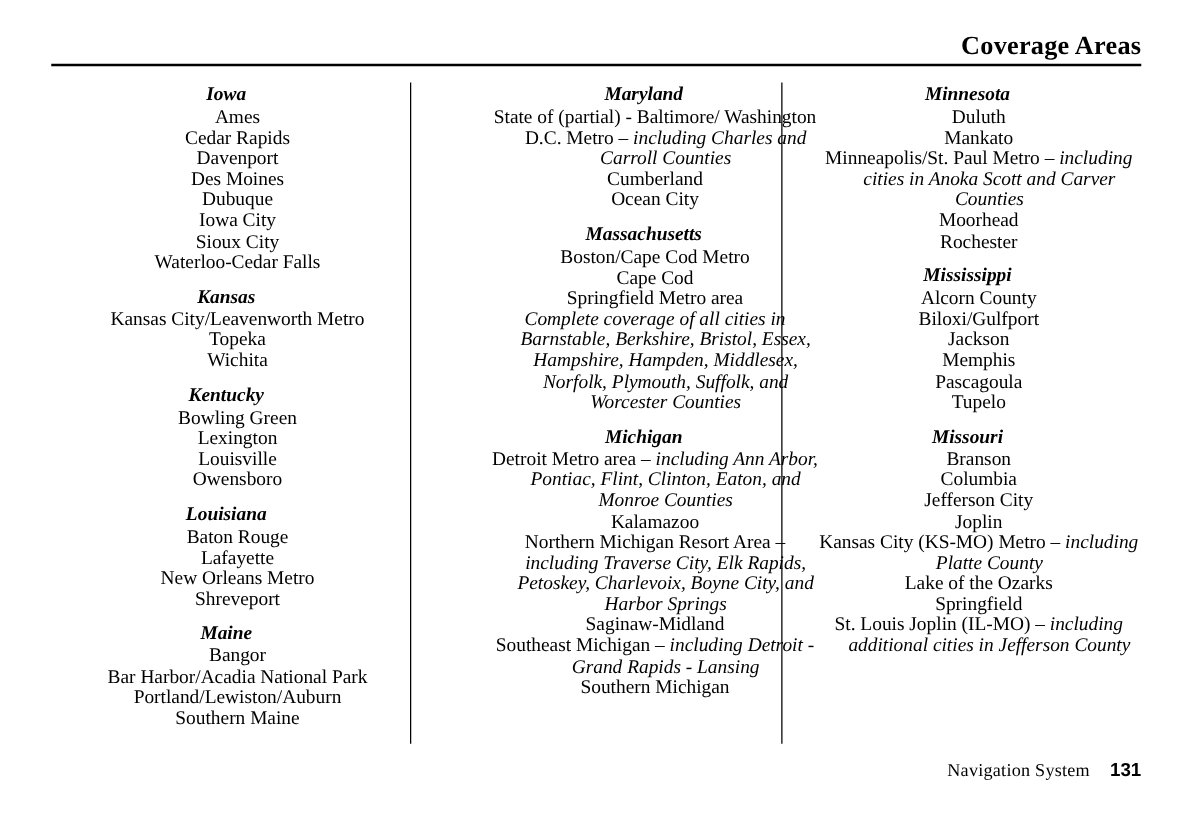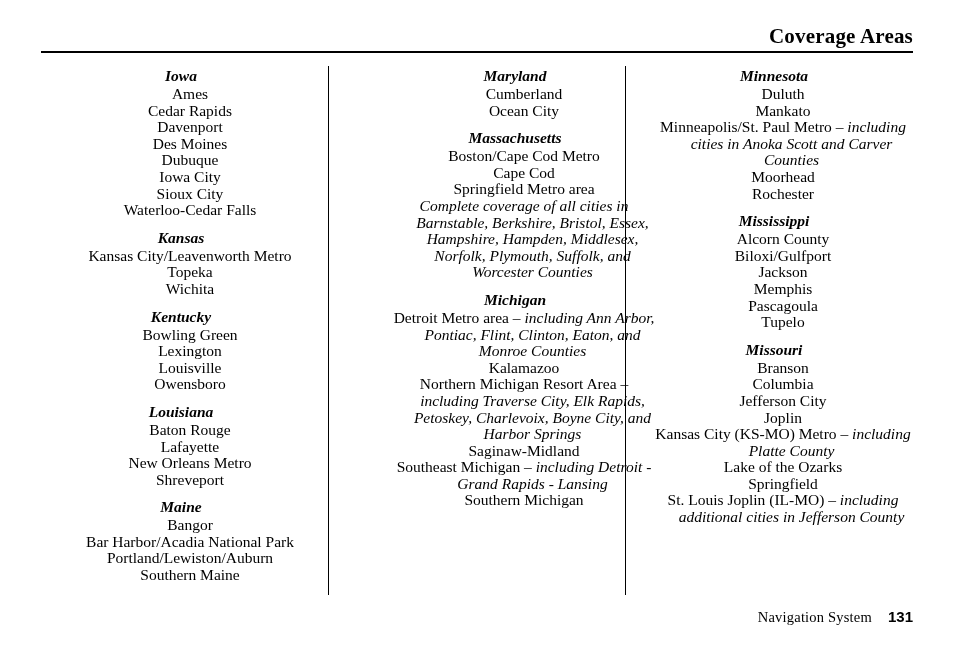--- a/index.html
+++ b/index.html
@@ -162,20 +162,21 @@
             <li class="entry"><span>Bar Harbor/Acadia National Park</span></li>
             <li class="entry"><span>Portland/Lewiston/Auburn</span></li>
             <li class="entry"><span>Southern Maine</span></li>
           </ul>
         </div>
       </div>
     <div class="col col-1">
         <div class="state-block">
           <div class="state-name">Maryland</div>
           <ul class="entry-list">
+            <li class="entry"><span>State of (partial) - Baltimore/ Washington D.C. Metro </span><span class="em">– including Charles and Carroll Counties</span></li>
             <li class="entry"><span>Cumberland</span></li>
             <li class="entry"><span>Ocean City</span></li>
           </ul>
         </div>
         <div class="state-block">
           <div class="state-name">Massachusetts</div>
           <ul class="entry-list">
             <li class="entry"><span>Boston/Cape Cod Metro</span></li>
             <li class="entry"><span>Cape Cod</span></li>
             <li class="entry"><span>Springfield Metro area</span></li>

